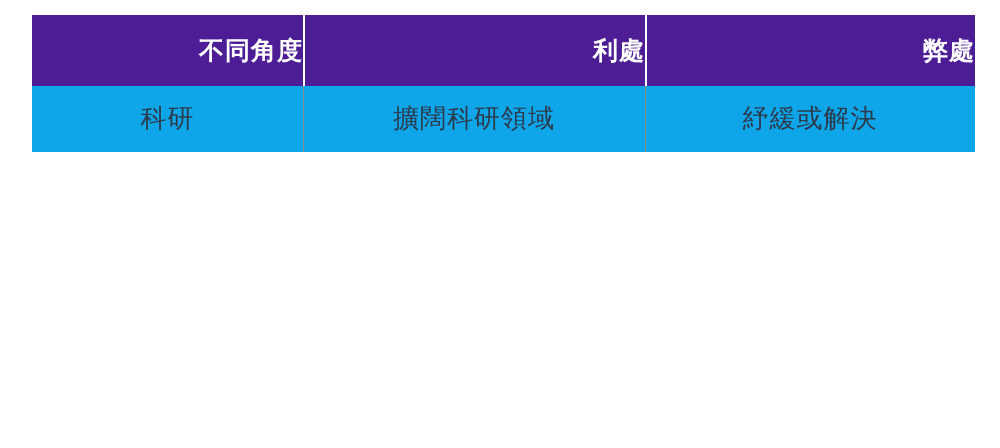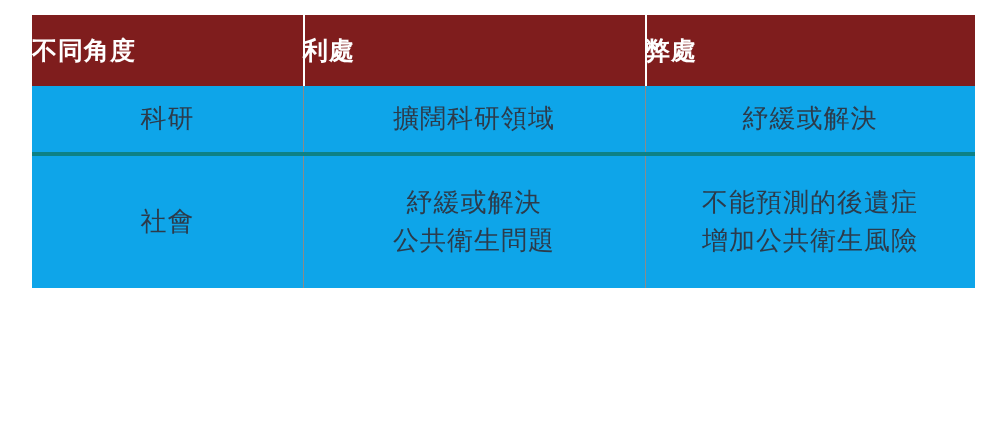--- a/index.html
+++ b/index.html
@@ -33,29 +33,29 @@
     border-collapse: collapse;
     table-layout: fixed;
   }
 
   table.compare-table col.col-aspect { width: 271px; }
   table.compare-table col.col-pros   { width: 342px; }
   table.compare-table col.col-cons   { width: 330px; }
 
   
   thead th {
-    background: #7f1d1d;
+    background: #4c1d95;
     color: #ffffff;
     font-family: "Liberation Sans", "DejaVu Sans", sans-serif;
     font-weight: bold;
     font-size: 25px;
     letter-spacing: 1px;
     height: 71px;
     padding: 0;
-    text-align: left;
+    text-align: right;
     vertical-align: middle;
     border: 0;
   }
   thead th.sep-left {
     box-shadow: inset 2px 0 0 0 #ffffff;
   }
 
   
   tbody td {
     text-align: center;
@@ -119,33 +119,18 @@
             </span>
           </td>
           <td class="divider-left">
             <span class="cell-lines">
               <span>紓緩或解決</span>
             </span>
           </td>
         </tr>
 
 
-        <tr class="row-white h-double ruled">
-          <td>社會</td>
-          <td class="divider-left">
-            <span class="cell-lines">
-              <span>紓緩或解決</span>
-              <span>公共衛生問題</span>
-            </span>
-          </td>
-          <td class="divider-left">
-            <span class="cell-lines">
-              <span>不能預測的後遺症</span>
-              <span>增加公共衛生風險</span>
-            </span>
-          </td>
-        </tr>
 
 
       </tbody>
     </table>
   </div>
 </div>
 
 </body></html>

